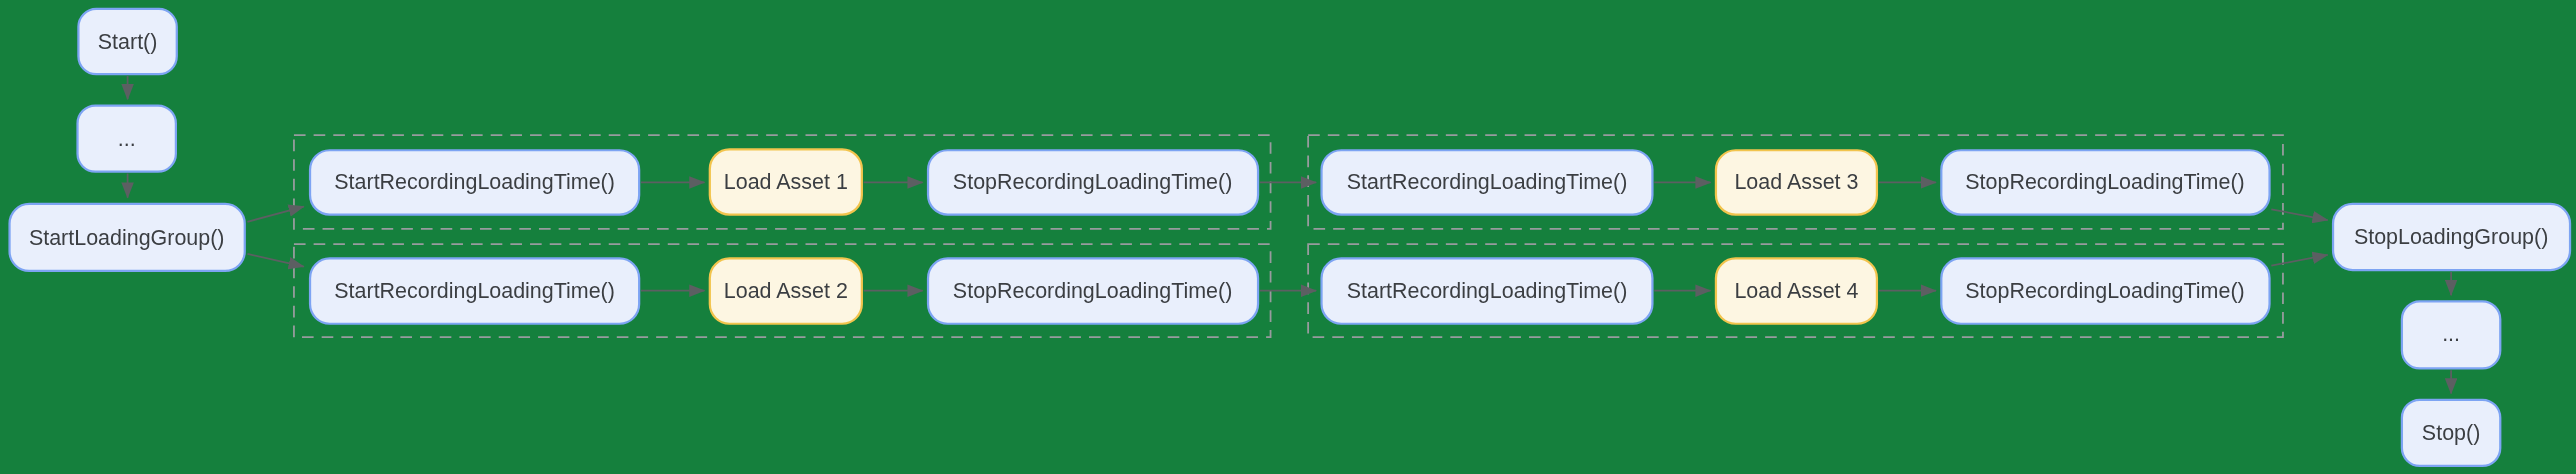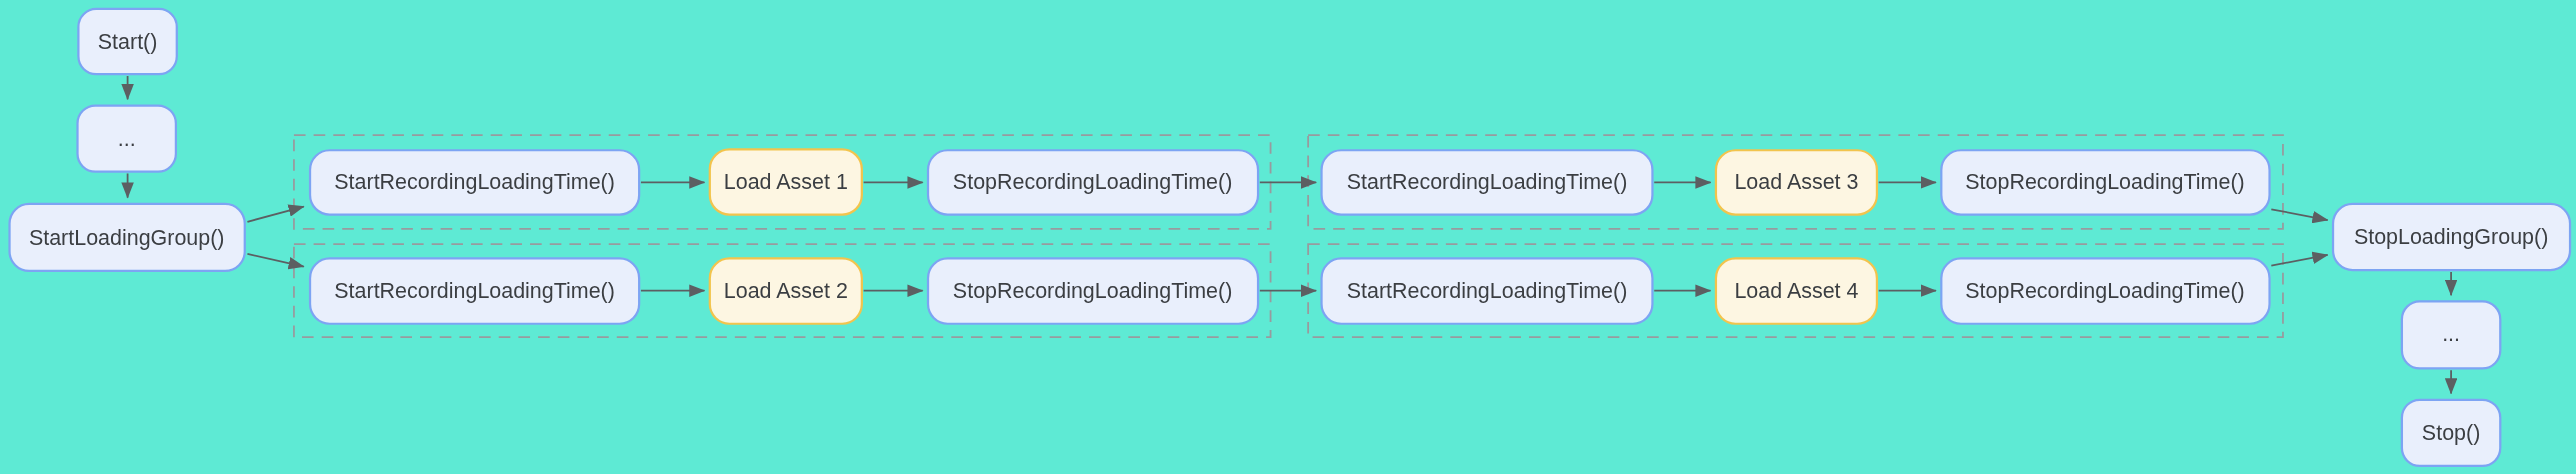--- a/index.html
+++ b/index.html
@@ -4,21 +4,21 @@
 <style>
   html, body {
     margin: 0; padding: 0;
     background: #ffffff;
     width: 2576px; height: 474px;
     overflow: hidden;
   }
   .canvas {
     position: relative;
     width: 2576px; height: 474px;
-    background: #5eead4;
+    background: #15803d;
     font-family: "Liberation Sans", sans-serif;
   }
   svg text {
     font-family: "Liberation Sans", sans-serif;
     font-size: 24px;
     fill: #3b3e42;
   }
   .node-blue   { fill: #e9effc; stroke: #7da4f3; stroke-width: 2.5; }
   .node-yellow { fill: #fdf6e2; stroke: #f2c44d; stroke-width: 2.5; }
   .edge        { stroke: #5c5f62; stroke-width: 2; fill: none; }

